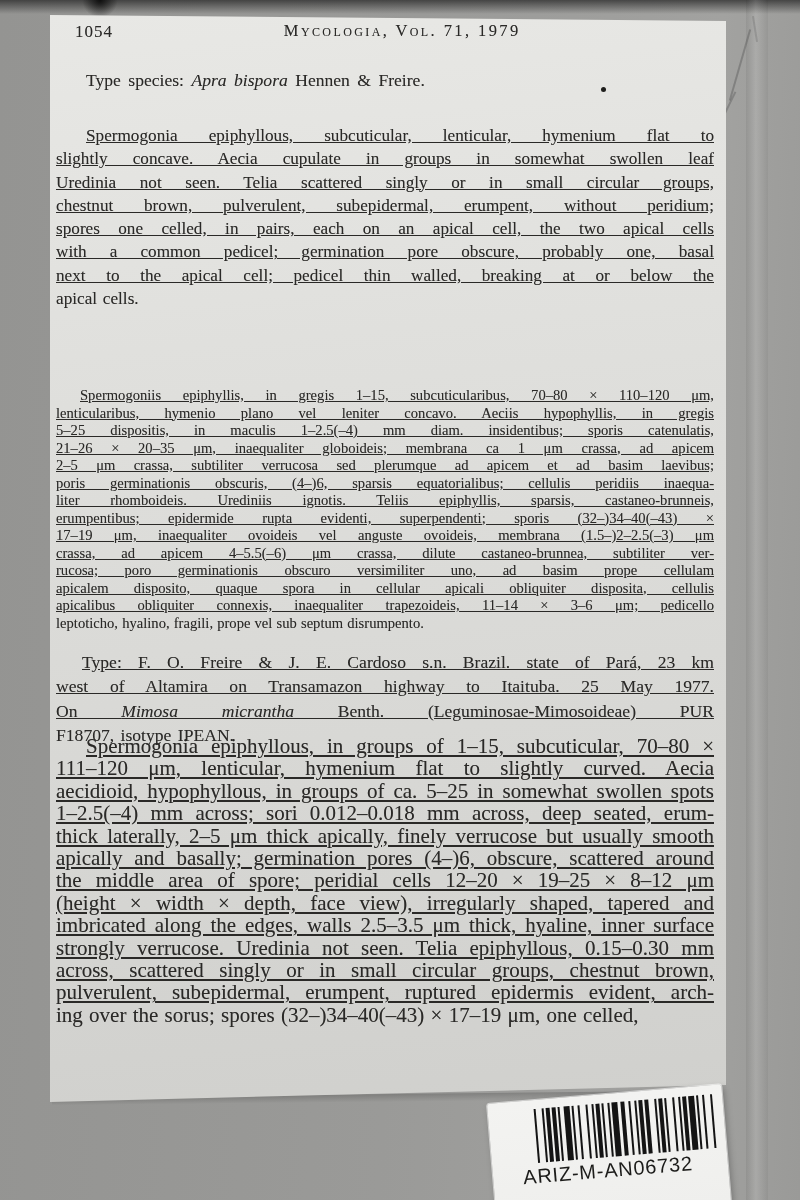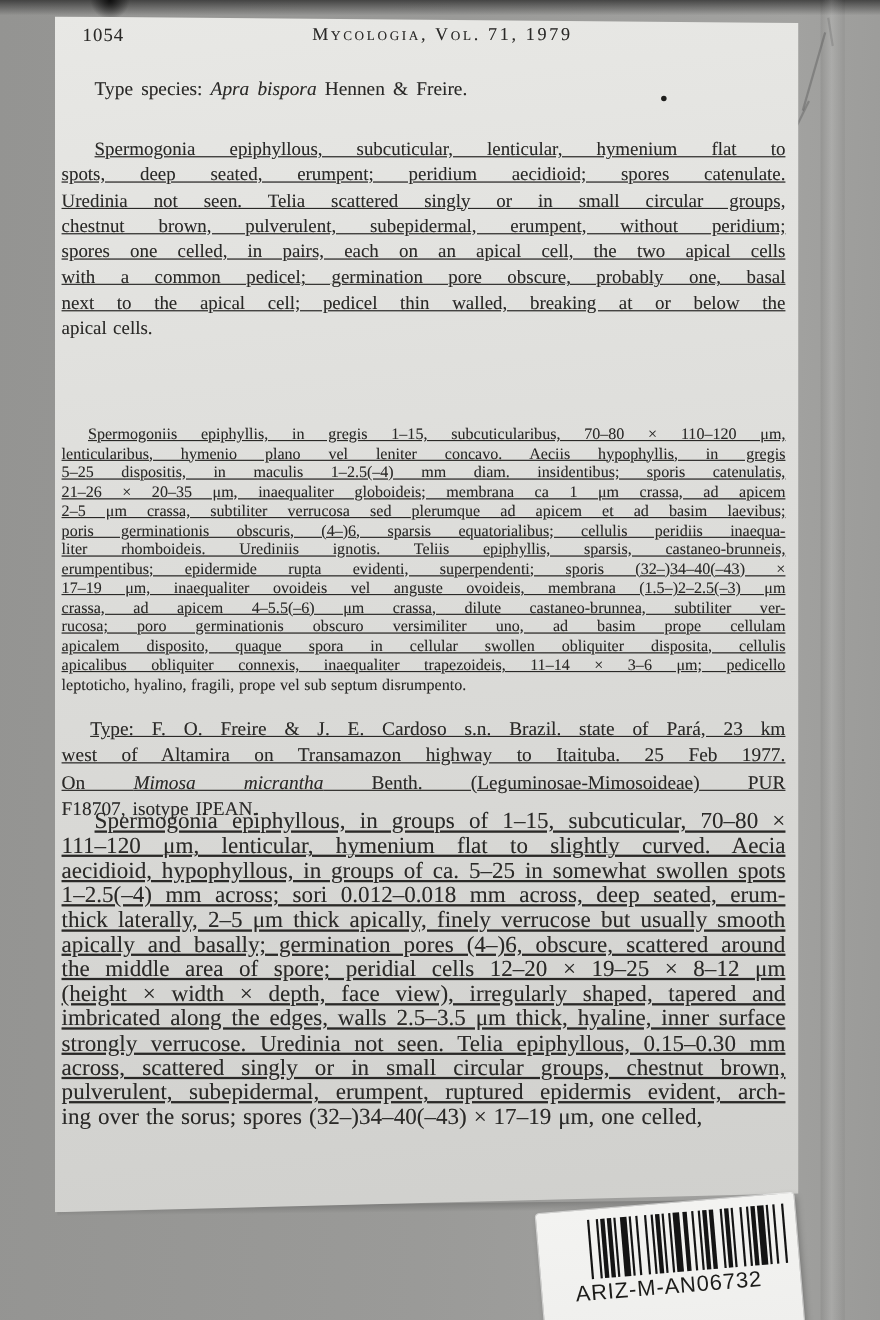--- a/index.html
+++ b/index.html
@@ -83,21 +83,21 @@
     <div class="pg-header">
       <span class="pg-num">1054</span>
       <span class="pg-journal">Mycologia, Vol. 71, 1979</span>
     </div>
 
     <div class="type-species">Type species: <i>Apra bispora</i> Hennen &amp; Freire.</div>
     <div class="ink-dot"></div>
 
     <div class="para body1">
         <div class="tl j" style="text-indent: 30px;">Spermogonia epiphyllous, subcuticular, lenticular, hymenium flat to</div>
-        <div class="tl j">spots, deep seated, erumpent; peridium aecidioid; spores catenulate.</div>
+        <div class="tl j">slightly concave.  Aecia cupulate in groups in somewhat swollen leaf</div>
         <div class="tl j">Uredinia not seen.  Telia scattered singly or in small circular groups,</div>
         <div class="tl j">chestnut brown, pulverulent, subepidermal, erumpent, without peridium;</div>
         <div class="tl j">spores one celled, in pairs, each on an apical cell, the two apical cells</div>
         <div class="tl j">with a common pedicel; germination pore obscure, probably one, basal</div>
         <div class="tl j">next to the apical cell; pedicel thin walled, breaking at or below the</div>
         <div class="tl">apical cells.</div>
       </div>
 
 
     <div class="para latin">
@@ -105,28 +105,28 @@
         <div class="tl j">lenticularibus, hymenio plano vel leniter concavo.  Aeciis hypophyllis, in gregis</div>
         <div class="tl j">5–25 dispositis, in maculis 1–2.5(–4) mm diam. insidentibus; sporis catenulatis,</div>
         <div class="tl j">21–26 × 20–35 μm, inaequaliter globoideis; membrana ca 1 μm crassa, ad apicem</div>
         <div class="tl j">2–5 μm crassa, subtiliter verrucosa sed plerumque ad apicem et ad basim laevibus;</div>
         <div class="tl j">poris germinationis obscuris, (4–)6, sparsis equatorialibus; cellulis peridiis inaequa-</div>
         <div class="tl j">liter rhomboideis.  Urediniis ignotis.  Teliis epiphyllis, sparsis, castaneo-brunneis,</div>
         <div class="tl j">erumpentibus; epidermide rupta evidenti, superpendenti; sporis (32–)34–40(–43) ×</div>
         <div class="tl j">17–19 μm, inaequaliter ovoideis vel anguste ovoideis, membrana (1.5–)2–2.5(–3) μm</div>
         <div class="tl j">crassa, ad apicem 4–5.5(–6) μm crassa, dilute castaneo-brunnea, subtiliter ver-</div>
         <div class="tl j">rucosa; poro germinationis obscuro versimiliter uno, ad basim prope cellulam</div>
-        <div class="tl j">apicalem disposito, quaque spora in cellular swollen obliquiter disposita, cellulis</div>
+        <div class="tl j">apicalem disposito, quaque spora in cellular apicali obliquiter disposita, cellulis</div>
         <div class="tl j">apicalibus obliquiter connexis, inaequaliter trapezoideis, 11–14 × 3–6 μm; pedicello</div>
         <div class="tl">leptoticho, hyalino, fragili, prope vel sub septum disrumpento.</div>
       </div>
 
     <div class="para typep">
         <div class="tl j" style="text-indent: 26px;">Type:  F. O. Freire &amp; J. E. Cardoso s.n. Brazil. state of Pará, 23 km</div>
-        <div class="tl j">west of Altamira on Transamazon highway to Itaituba.  25 Feb 1977.</div>
+        <div class="tl j">west of Altamira on Transamazon highway to Itaituba.  25 May 1977.</div>
         <div class="tl j">On <i>Mimosa micrantha</i> Benth.  (Leguminosae-Mimosoideae)  PUR</div>
         <div class="tl">F18707, isotype IPEAN.</div>
       </div>
 
     <div class="para desc">
         <div class="tl j" style="text-indent: 30px;">Spermogonia epiphyllous, in groups of 1–15, subcuticular, 70–80 ×</div>
         <div class="tl j">111–120 μm, lenticular, hymenium flat to slightly curved.  Aecia</div>
         <div class="tl j">aecidioid, hypophyllous, in groups of ca. 5–25 in somewhat swollen spots</div>
         <div class="tl j">1–2.5(–4) mm across; sori 0.012–0.018 mm across, deep seated, erum-</div>
         <div class="tl j">thick laterally, 2–5 μm thick apically, finely verrucose but usually smooth</div>

